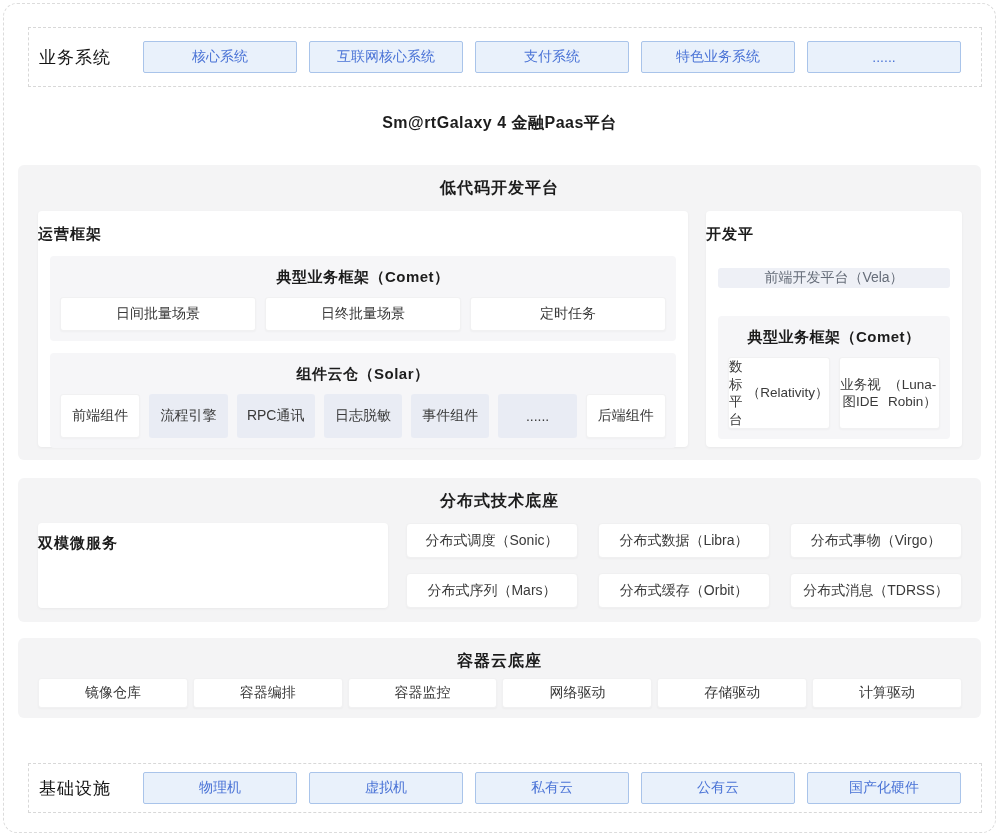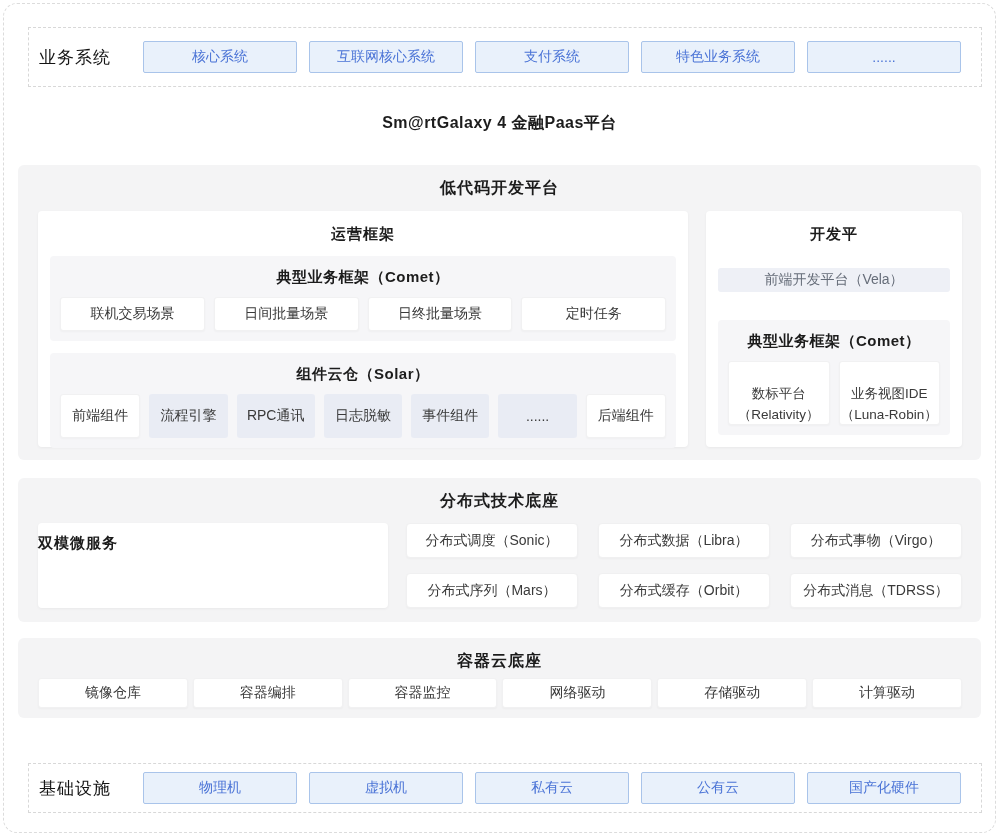--- a/index.html
+++ b/index.html
@@ -19,35 +19,35 @@
 
   .gray-sec{position:absolute;left:18px;right:18px;background:#f4f4f5;border-radius:6px}
   .sec-title{text-align:center;font-weight:bold;font-size:16px;color:#1c1c1c;padding-top:13px;letter-spacing:1px}
 
   
   .lowcode{top:165px;height:295px}
   .lowcode-body{position:absolute;top:46px;left:20px;right:19px;bottom:13px;display:flex;gap:18px}
   .panel{background:#fff;border-radius:4px;box-shadow:0 1px 3px rgba(0,0,0,.05);display:flex;flex-direction:column}
   .panel-op{flex:1}
   .panel-dev{width:256px;flex:none}
-  .panel-title{text-align:center;font-weight:bold;font-size:15px;color:#1c1c1c;padding:14px 0 12px;letter-spacing:1px}
+  .panel-title{text-align:left;font-weight:bold;font-size:15px;color:#1c1c1c;padding:14px 0 12px;letter-spacing:1px}
   .subpanel{background:#f6f6f8;border-radius:4px;margin:0 12px 12px;padding:8px 10px 10px}
   .sub-title{text-align:center;font-weight:bold;font-size:15px;color:#1c1c1c;padding:4px 0 10px;letter-spacing:.5px}
   .btn-row{display:flex;gap:9px}
   .white-btn{flex:1;background:#fff;border:1px solid #f1f1f2;border-radius:3px;height:34px;
     font-size:14px;color:#3a3a3a;font-family:inherit;cursor:pointer;box-shadow:0 1px 2px rgba(0,0,0,.03);padding:0}
   .chip-btn{flex:1;background:#e9ecf4;border:none;border-radius:3px;height:34px;
     font-size:14px;color:#3a3a3a;font-family:inherit;cursor:pointer;padding:0}
   .solar-row .white-btn,.solar-row .chip-btn{height:44px}
   .vela-btn{margin:12px 12px;height:38px;background:#eef0f6;border:none;border-radius:3px;
     font-size:14px;color:#666d79;font-family:inherit;cursor:pointer}
   .dev-comet{margin-top:16px;flex:1;display:flex;flex-direction:column}
   .dev-comet .btn-row{flex:1}
-  .white-btn.tall{height:auto;min-height:64px;display:flex;flex-direction:column;
-    align-items:center;justify-content:flex-end;gap:4px;font-size:13.5px;line-height:1.3}
+  .white-btn.tall{height:auto;min-height:64px;display:flex;flex-direction:row;
+    align-items:center;justify-content:center;gap:4px;font-size:13.5px;line-height:1.3}
 
   
   .distributed{top:478px;height:144px}
   .dist-body{position:absolute;top:45px;left:20px;right:19px;bottom:14px;display:flex;gap:18px}
   .dual-panel{width:350px;flex:none;background:#fff;border-radius:4px;box-shadow:0 1px 3px rgba(0,0,0,.05);
     display:flex;flex-direction:row}
   .dual-title{text-align:center;font-weight:bold;font-size:15px;color:#1c1c1c;padding:11px 0 9px;letter-spacing:1px}
   .dual-row{display:flex;gap:14px;padding:0 13px;flex:1;margin-bottom:12px}
   .dual-row .chip-btn{height:auto}
   .dist-grid{flex:1;display:grid;grid-template-columns:1fr 1fr 1fr;grid-template-rows:1fr 1fr;gap:15px 20px}
@@ -83,21 +83,20 @@
   <section class="gray-sec lowcode">
     <div class="sec-title">低代码开发平台</div>
     <div class="lowcode-body">
 
       <div class="panel panel-op">
         <div class="panel-title">运营框架</div>
 
         <div class="subpanel">
           <div class="sub-title">典型业务框架（Comet）</div>
           <div class="btn-row">
-            <button class="white-btn">联机交易场景</button>
             <button class="white-btn">日间批量场景</button>
             <button class="white-btn">日终批量场景</button>
             <button class="white-btn">定时任务</button>
           </div>
         </div>
 
         <div class="subpanel">
           <div class="sub-title">组件云仓（Solar）</div>
           <div class="btn-row solar-row">
             <button class="white-btn">前端组件</button>

